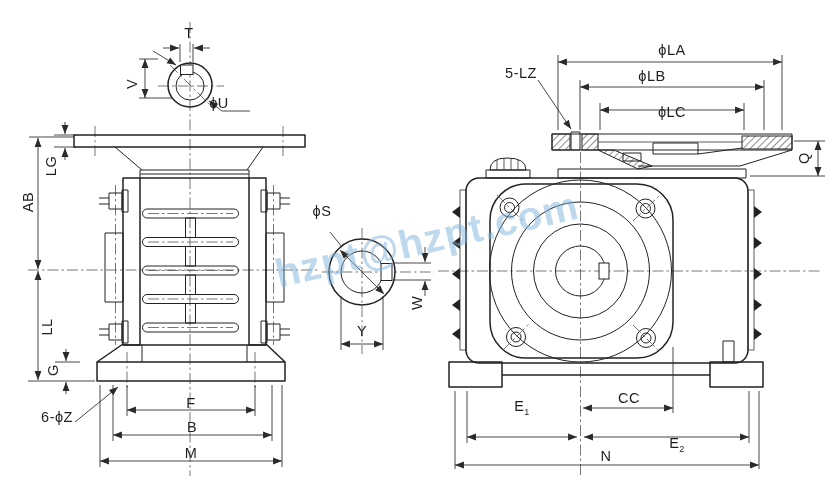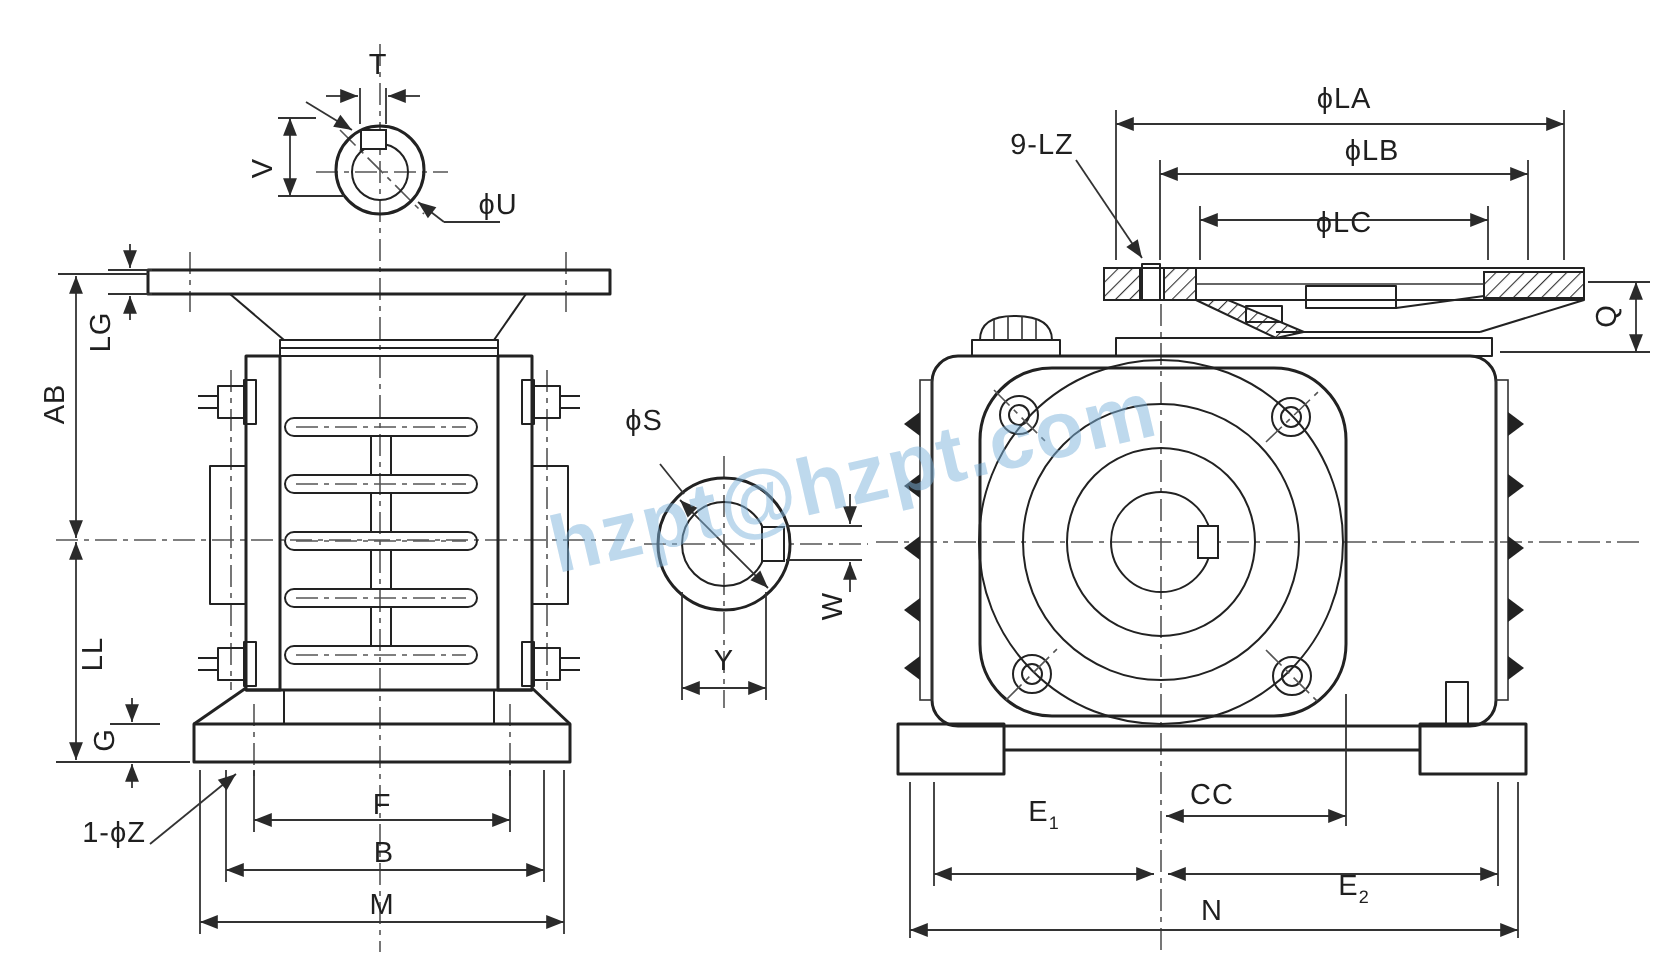--- a/index.html
+++ b/index.html
@@ -346,38 +346,38 @@
           <line x1="759" y1="391" x2="759" y2="469"></line>
       <line x1="455" y1="465" x2="759" y2="465" marker-start="url(#ah)" marker-end="url(#ah)"></line>
     </g>
   </g>
 </svg>
 
 <div class="wm">hzpt@hzpt.com</div>
 
 <div class="lbl" style="left:189px;top:33px">T</div>
 <div class="lbl rot" style="left:132px;top:84px">V</div>
-<div class="lbl" style="left:249px;top:103px">ϕU</div>
+<div class="lbl" style="left:219px;top:103px">ϕU</div>
 
 <div class="lbl rot" style="left:51px;top:166px">LG</div>
 <div class="lbl rot" style="left:28px;top:202px">AB</div>
 <div class="lbl rot" style="left:47px;top:327px">LL</div>
 <div class="lbl rot" style="left:53px;top:370px">G</div>
-<div class="lbl" style="left:57px;top:417px">1-ϕZ</div>
+<div class="lbl" style="left:57px;top:417px">6-ϕZ</div>
 <div class="lbl" style="left:191px;top:403px">F</div>
 <div class="lbl" style="left:192px;top:427px">B</div>
 <div class="lbl" style="left:191px;top:453px">M</div>
 
 <div class="lbl" style="left:322px;top:211px">ϕS</div>
 <div class="lbl rot" style="left:417px;top:303px">W</div>
 <div class="lbl" style="left:362px;top:331px">Y</div>
 
-<div class="lbl" style="left:521px;top:73px">9-LZ</div>
+<div class="lbl" style="left:521px;top:73px">5-LZ</div>
 <div class="lbl" style="left:672px;top:50px">ϕLA</div>
-<div class="lbl" style="left:686px;top:76px">ϕLB</div>
+<div class="lbl" style="left:652px;top:76px">ϕLB</div>
 <div class="lbl" style="left:672px;top:112px">ϕLC</div>
 <div class="lbl rot" style="left:804px;top:158px">Q</div>
-<div class="lbl" style="left:606px;top:398px">CC</div>
+<div class="lbl" style="left:629px;top:398px">CC</div>
 <div class="lbl" style="left:522px;top:408px"><span>E</span><sub>1</sub></div>
 <div class="lbl" style="left:677px;top:445px"><span>E</span><sub>2</sub></div>
 <div class="lbl" style="left:606px;top:456px">N</div>
 
 </div>
 
 </body></html>

